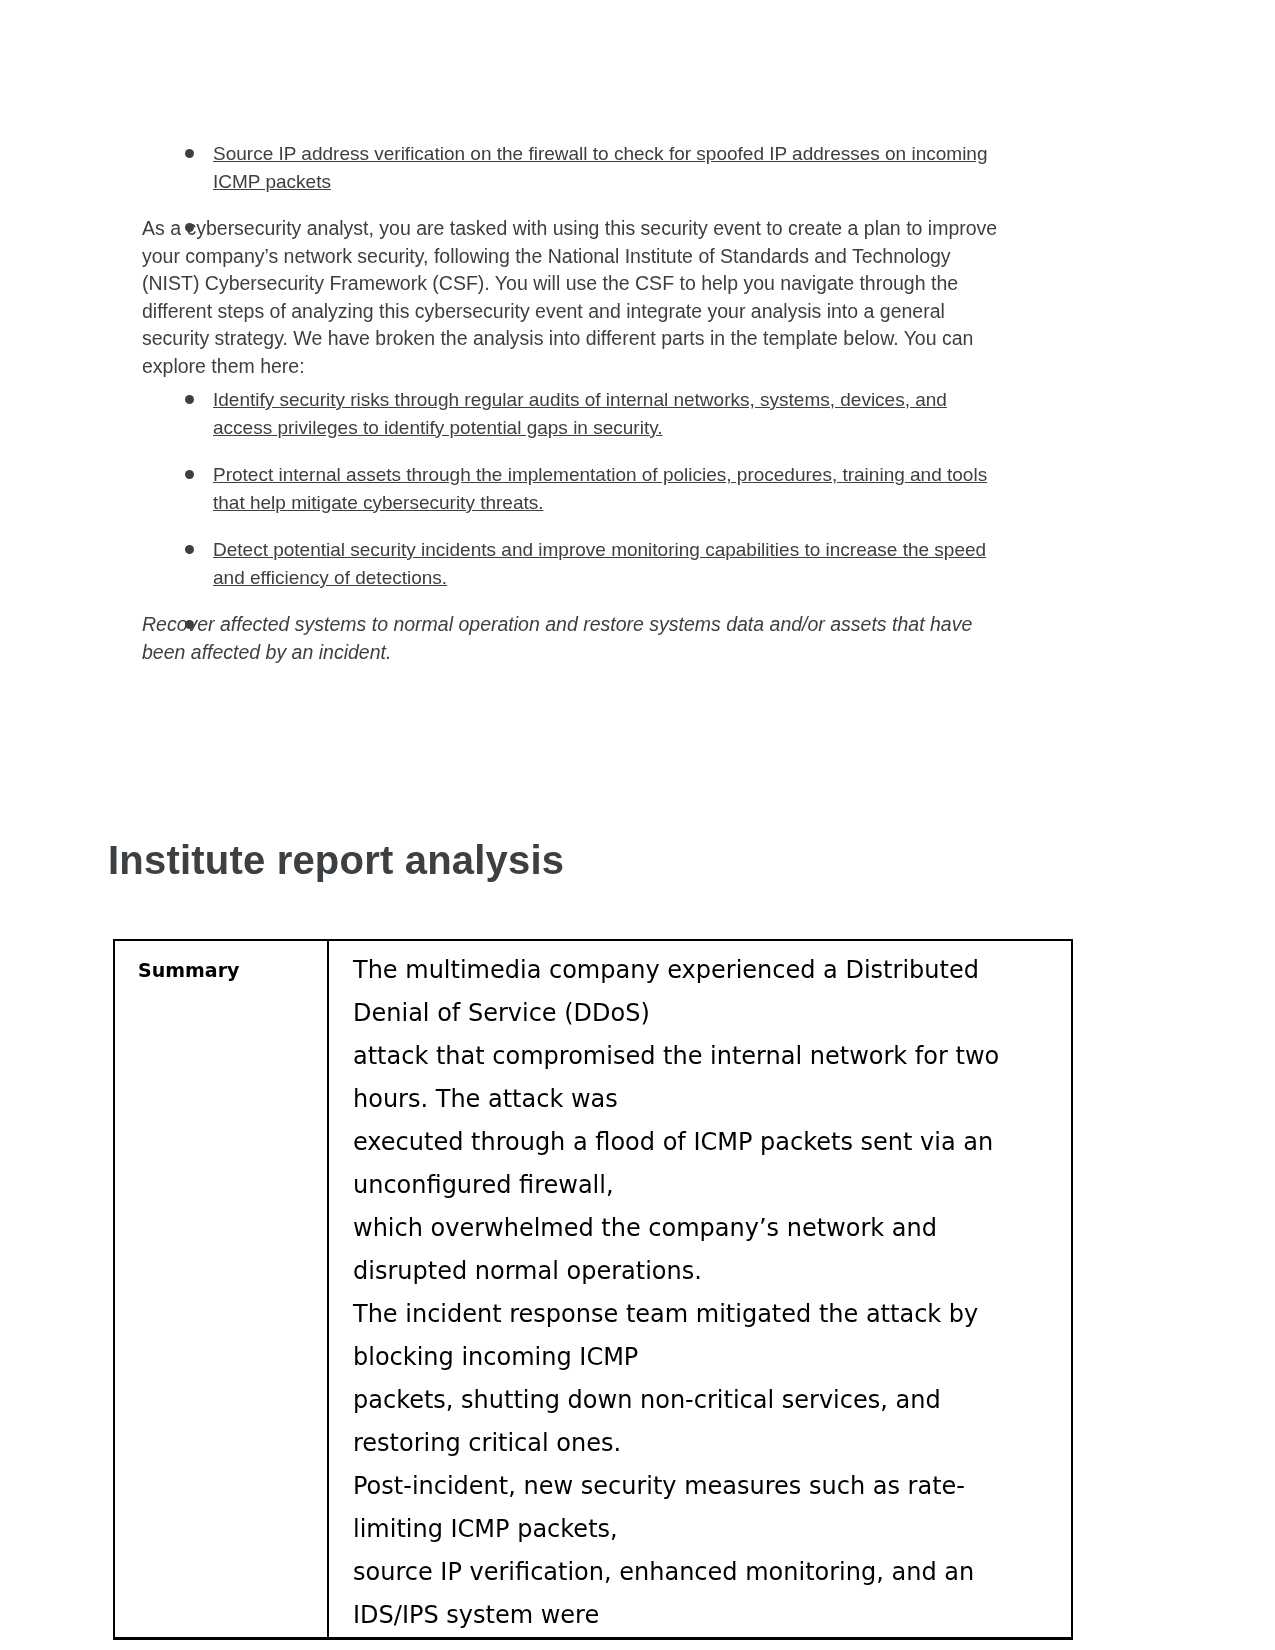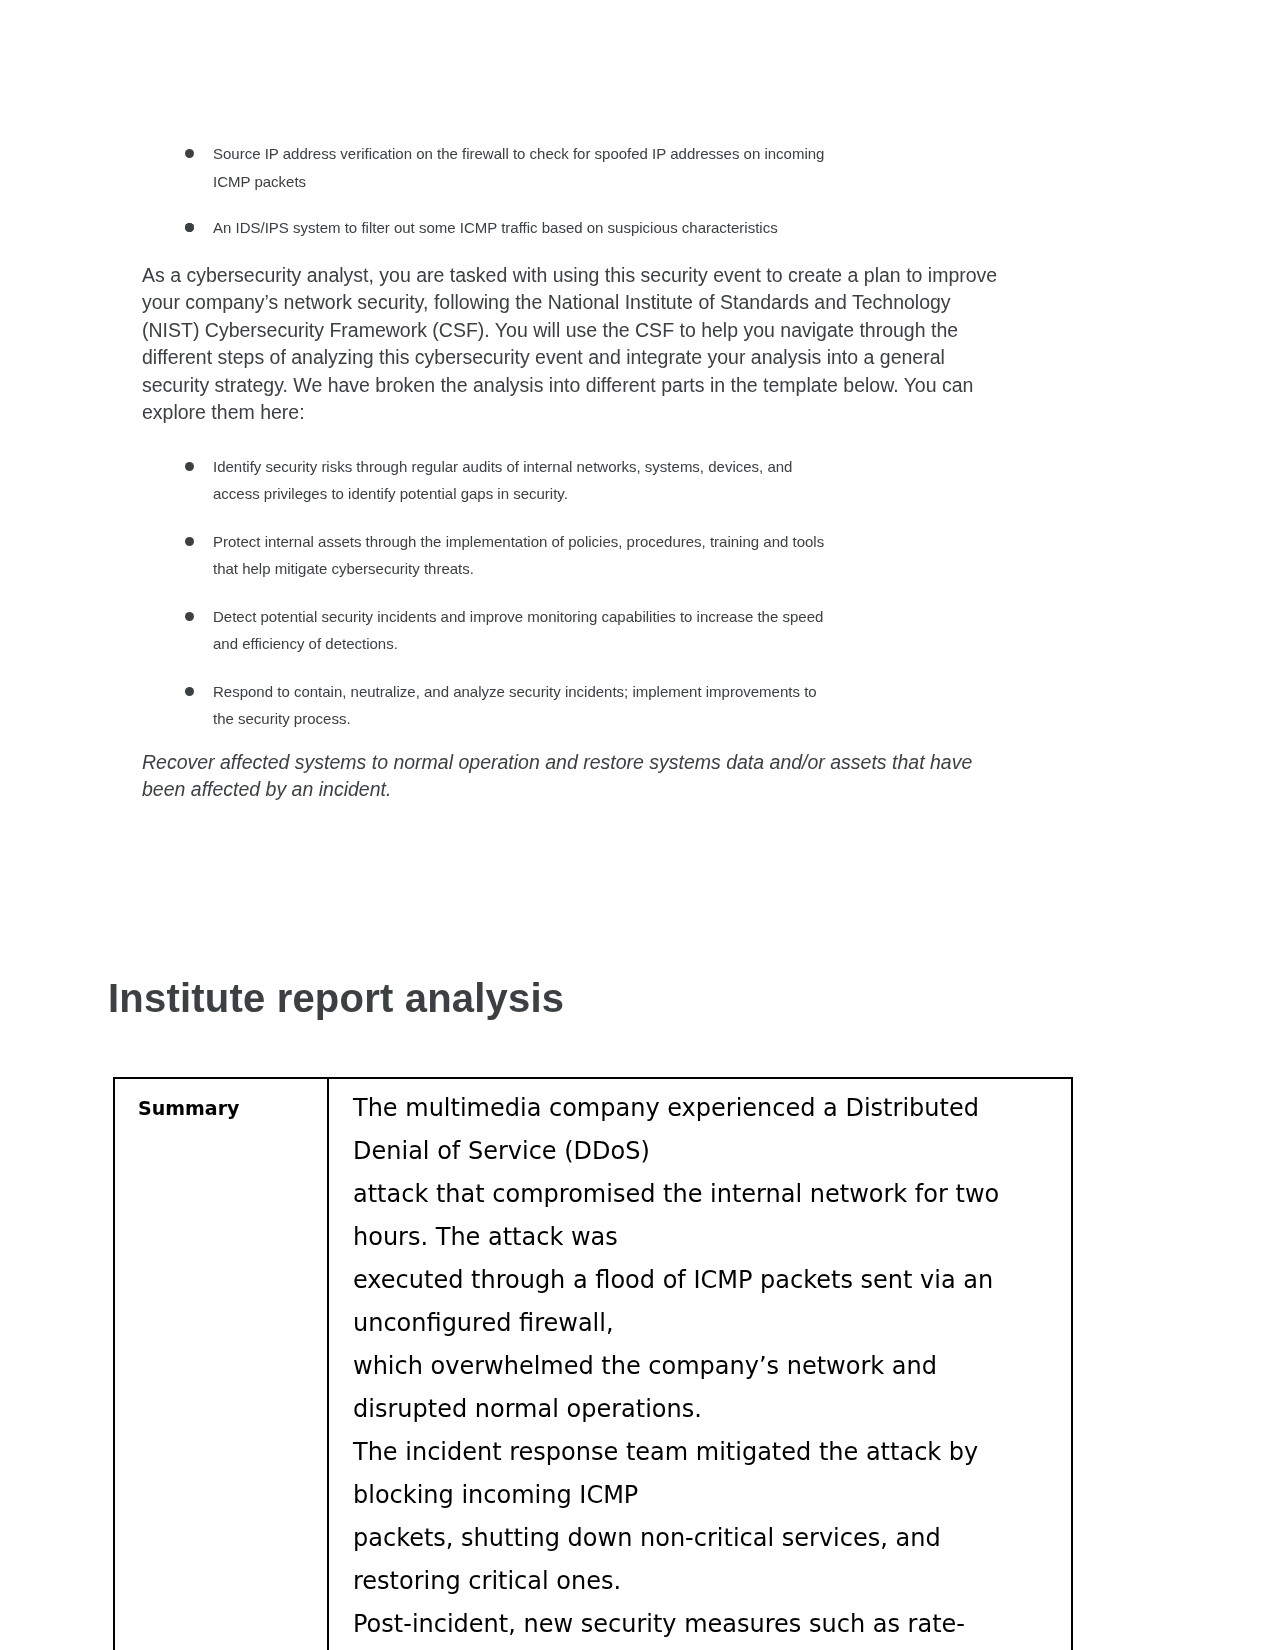--- a/index.html
+++ b/index.html
@@ -15,22 +15,23 @@
     overflow: hidden;
   }
   .pre { white-space: pre-line; }
 
   
   .bullets {
     list-style: none;
     margin: 0 0 0 142px;
     padding: 0;
     max-width: 960px;
-    font-size: 15px;
+    font-size: 19px;
     line-height: 27.5px;
+    text-decoration: underline;
   }
   .bullets li {
     position: relative;
     padding-left: 71px;
     margin: 0 0 19px 0;
   }
   .bullets li:last-child { margin-bottom: 0; }
   .bullets li .dot {
     position: absolute;
     left: 43px;
@@ -40,21 +41,21 @@
     border-radius: 50%;
     background: #3c4043;
   }
   .para {
     margin: 0 0 0 142px;
     max-width: 960px;
     font-size: 19.5px;
     line-height: 27.5px;
   }
   .para-csf { margin-top: 20px; }
-  .list-csf { margin-top: 26px; }
+  .list-csf { margin-top: 6px; }
   .list-csf li { margin-bottom: 20px; }
   .para-recover { margin-top: 16px; font-style: italic; }
 
   
   h1.doc-heading {
     margin: 170px 0 0 108px;
     font-size: 40px;
     line-height: 48px;
     font-weight: bold;
     color: #3c4043;
@@ -99,24 +100,20 @@
 
   <ul class="bullets">
     <li>
       <span class="dot"></span>
       <span class="pre">Source IP address verification on the firewall to check for spoofed IP addresses on incoming
 ICMP packets</span>
     </li>
     <li>
       <span class="dot"></span>
     </li>
-    <li>
-      <span class="dot"></span>
-      <span class="pre">An IDS/IPS system to filter out some ICMP traffic based on suspicious characteristics</span>
-    </li>
   </ul>
 
   <p class="para para-csf pre">As a cybersecurity analyst, you are tasked with using this security event to create a plan to improve
 your company’s network security, following the National Institute of Standards and Technology
 (NIST) Cybersecurity Framework (CSF). You will use the CSF to help you navigate through the
 different steps of analyzing this cybersecurity event and integrate your analysis into a general
 security strategy. We have broken the analysis into different parts in the template below. You can
 explore them here:</p>
 
   <ul class="bullets list-csf">
@@ -130,22 +127,20 @@
       <span class="pre">Protect internal assets through the implementation of policies, procedures, training and tools
 that help mitigate cybersecurity threats.</span>
     </li>
     <li>
       <span class="dot"></span>
       <span class="pre">Detect potential security incidents and improve monitoring capabilities to increase the speed
 and efficiency of detections.</span>
     </li>
     <li>
       <span class="dot"></span>
-      <span class="pre">Respond to contain, neutralize, and analyze security incidents; implement improvements to
-the security process.</span>
     </li>
   </ul>
 
   <p class="para para-recover pre">Recover affected systems to normal operation and restore systems data and/or assets that have
 been affected by an incident.</p>
 
   <h1 class="doc-heading">Institute report analysis</h1>
 
   <table class="report-table">
     <tbody>

